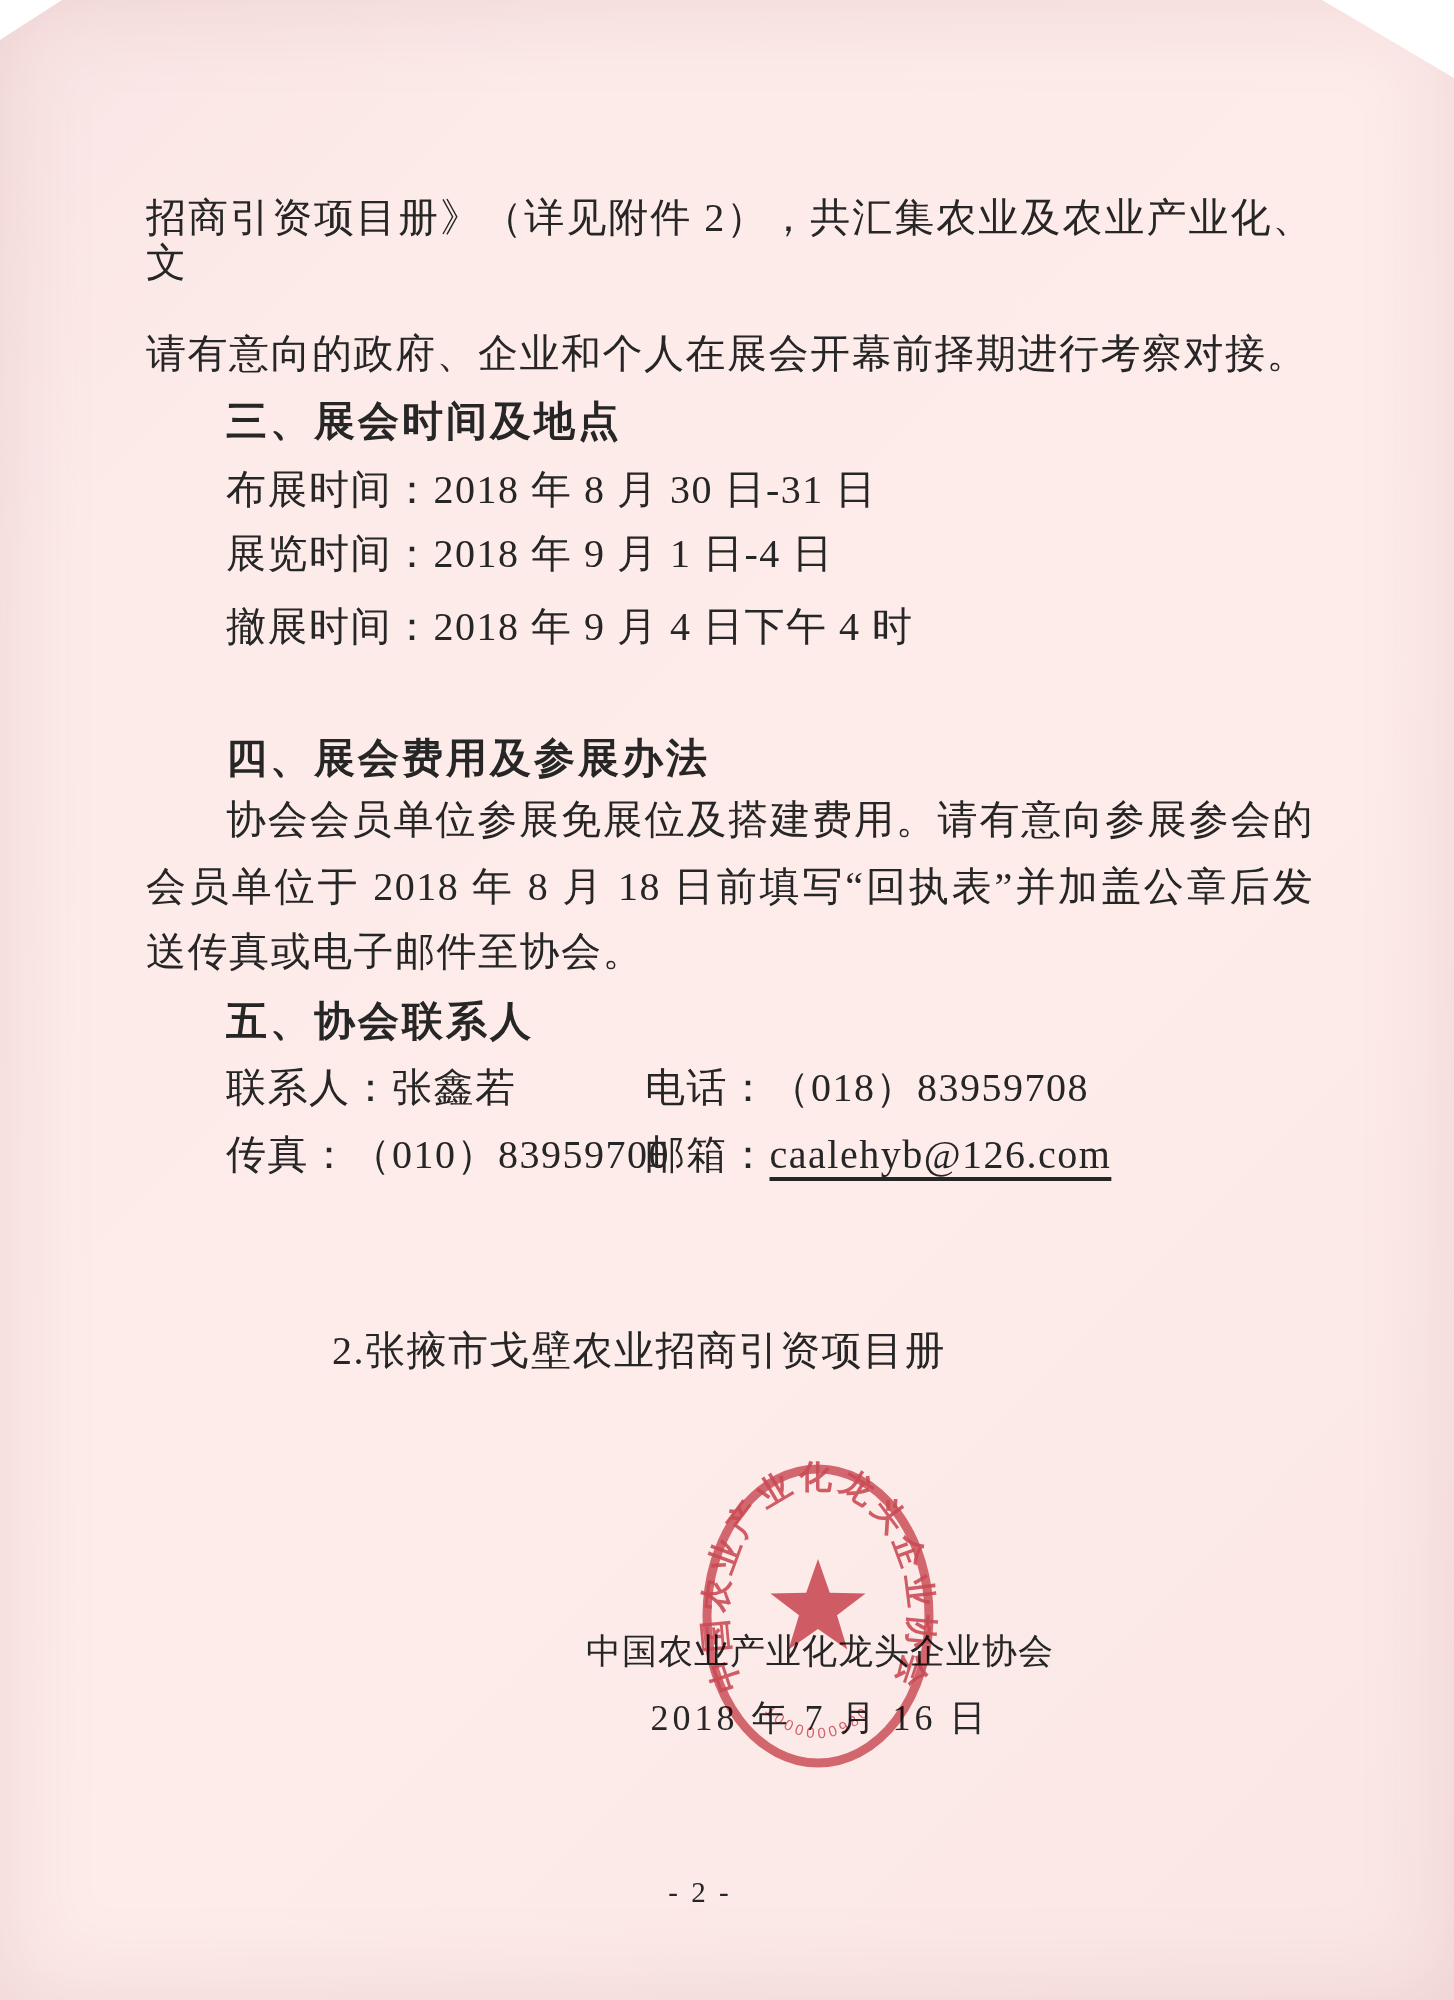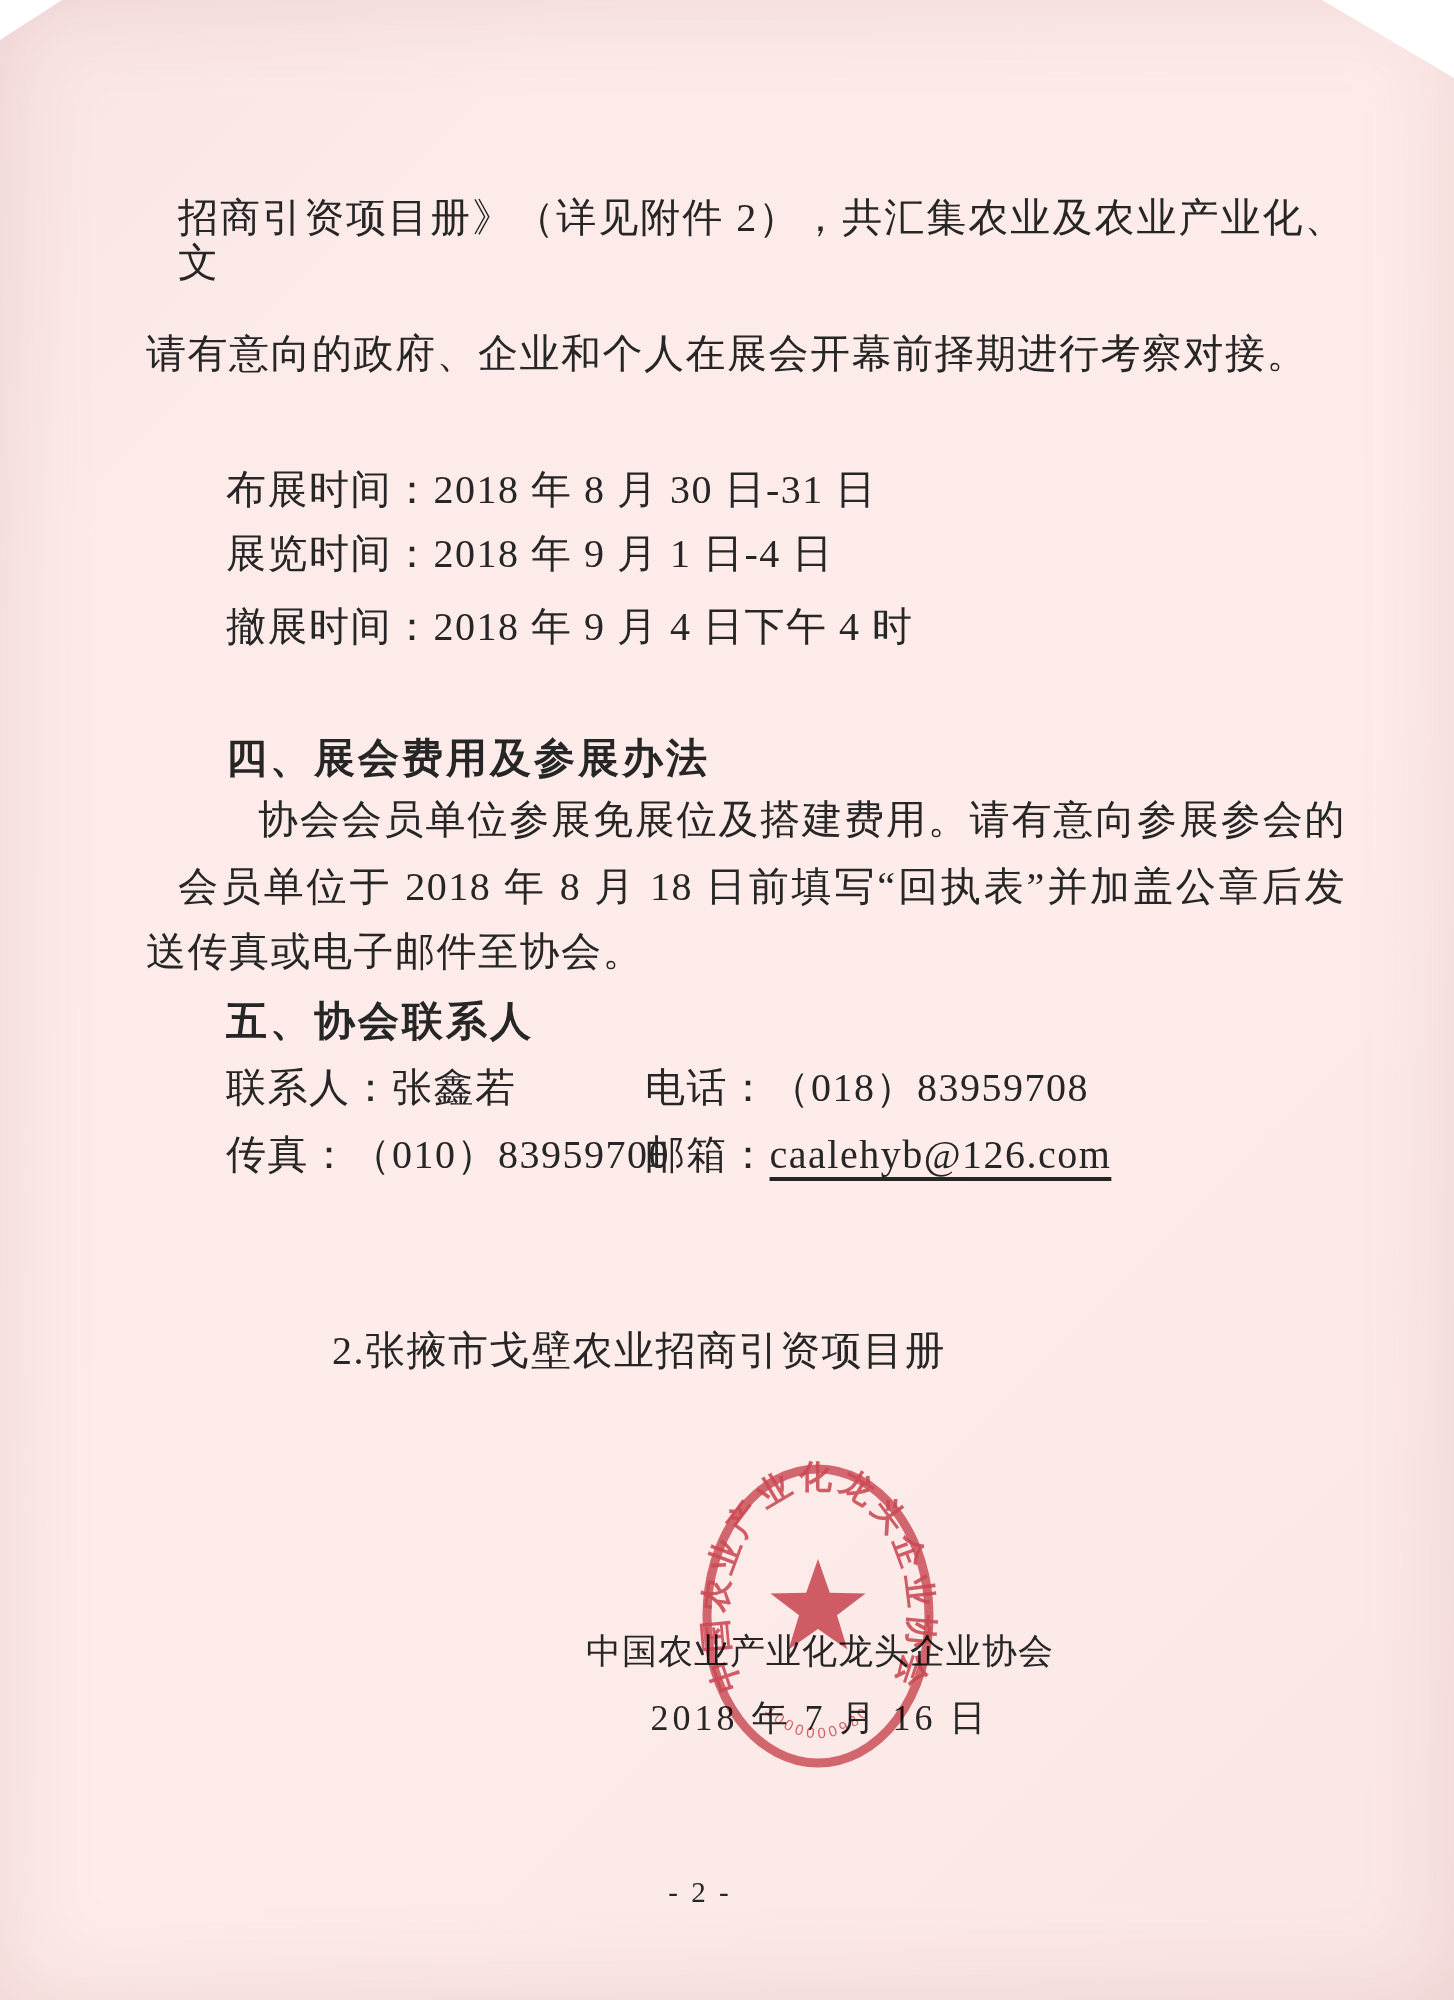--- a/index.html
+++ b/index.html
@@ -30,21 +30,20 @@
     font-size: 40px;
     line-height: 1.12;
     letter-spacing: 1.5px;
     white-space: nowrap;
   }
   .fill {
     white-space: normal;
     text-align: justify;
     text-align-last: justify;
     word-break: break-all;
-    margin-left: 32px;
   }
   .indent { left: 226px; width: 1088px; }
   .heading {
     font-family: "Liberation Sans", sans-serif;
     font-weight: 700;
     font-size: 41px;
     letter-spacing: 3px;
   }
   .col-right { position: absolute; left: 419px; top: 0; white-space: nowrap; }
   .email { text-decoration: underline; text-underline-offset: 9px; }
@@ -79,20 +78,21 @@
 <body>
 
 <div class="page">
 
   <div class="corner-tl"></div>
   <div class="corner-tr"></div>
 
   <div class="line fill" style="top:196px">招商引资项目册》（详见附件 2），共汇集农业及农业产业化、文</div>
   <div class="line" style="top:332px">请有意向的政府、企业和个人在展会开幕前择期进行考察对接。</div>
 
+  <div class="line heading indent" style="top:399px">三、展会时间及地点</div>
   <div class="line indent" style="top:468px">布展时间：2018 年 8 月 30 日-31 日</div>
   <div class="line indent" style="top:532px">展览时间：2018 年 9 月 1 日-4 日</div>
   <div class="line indent" style="top:605px">撤展时间：2018 年 9 月 4 日下午 4 时</div>
 
   <div class="line heading indent" style="top:736px">四、展会费用及参展办法</div>
   <div class="line fill indent" style="top:798px">协会会员单位参展免展位及搭建费用。请有意向参展参会的</div>
   <div class="line fill" style="top:865px">会员单位于 2018 年 8 月 18 日前填写“回执表”并加盖公章后发</div>
   <div class="line heading indent" style="top:999px">五、协会联系人</div>
 
   <div class="line" style="top:930px">送传真或电子邮件至协会。</div>

